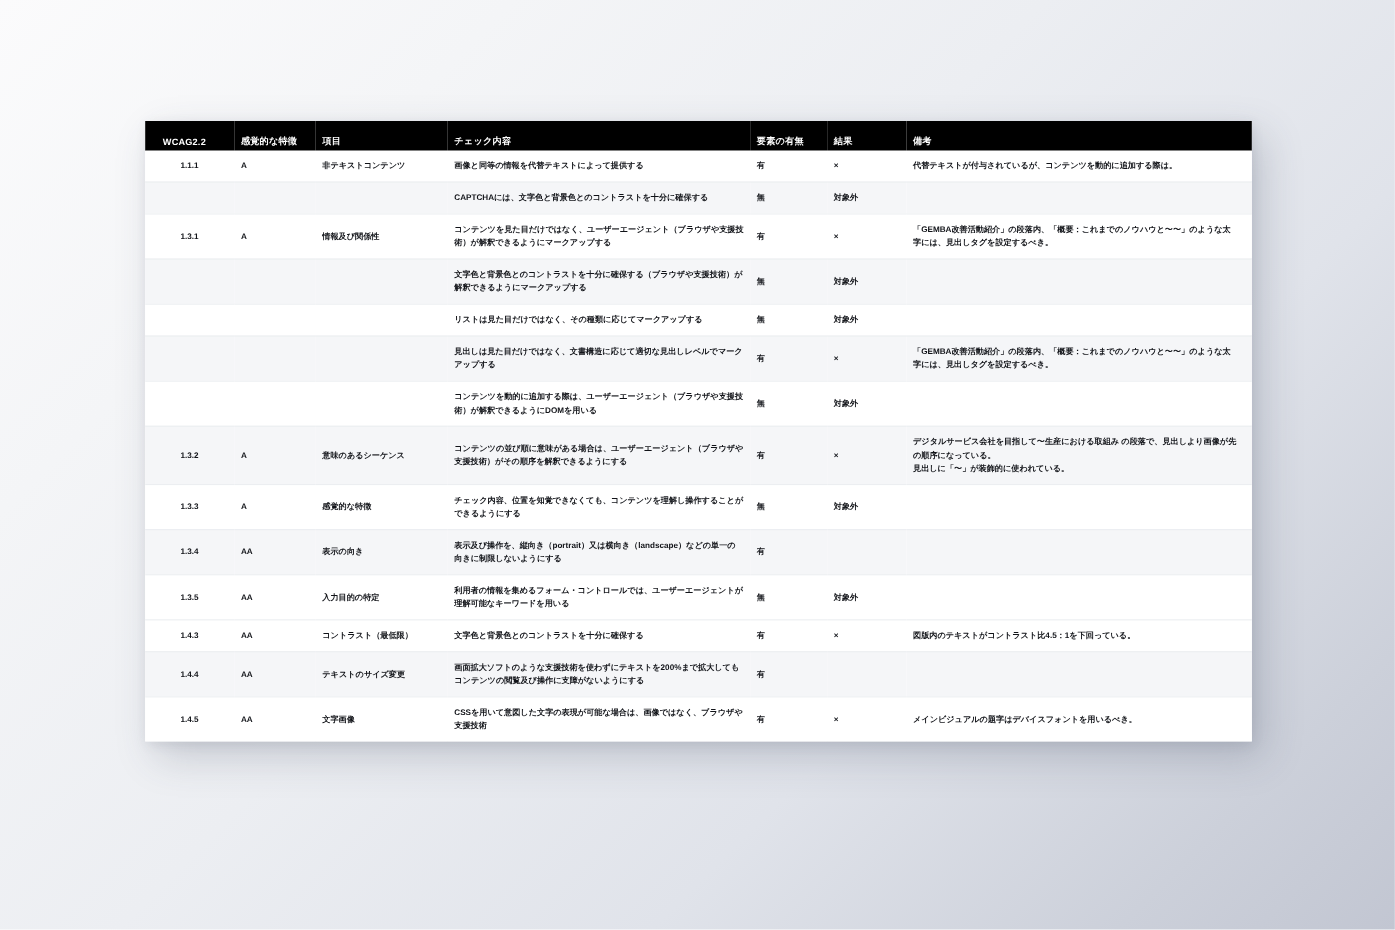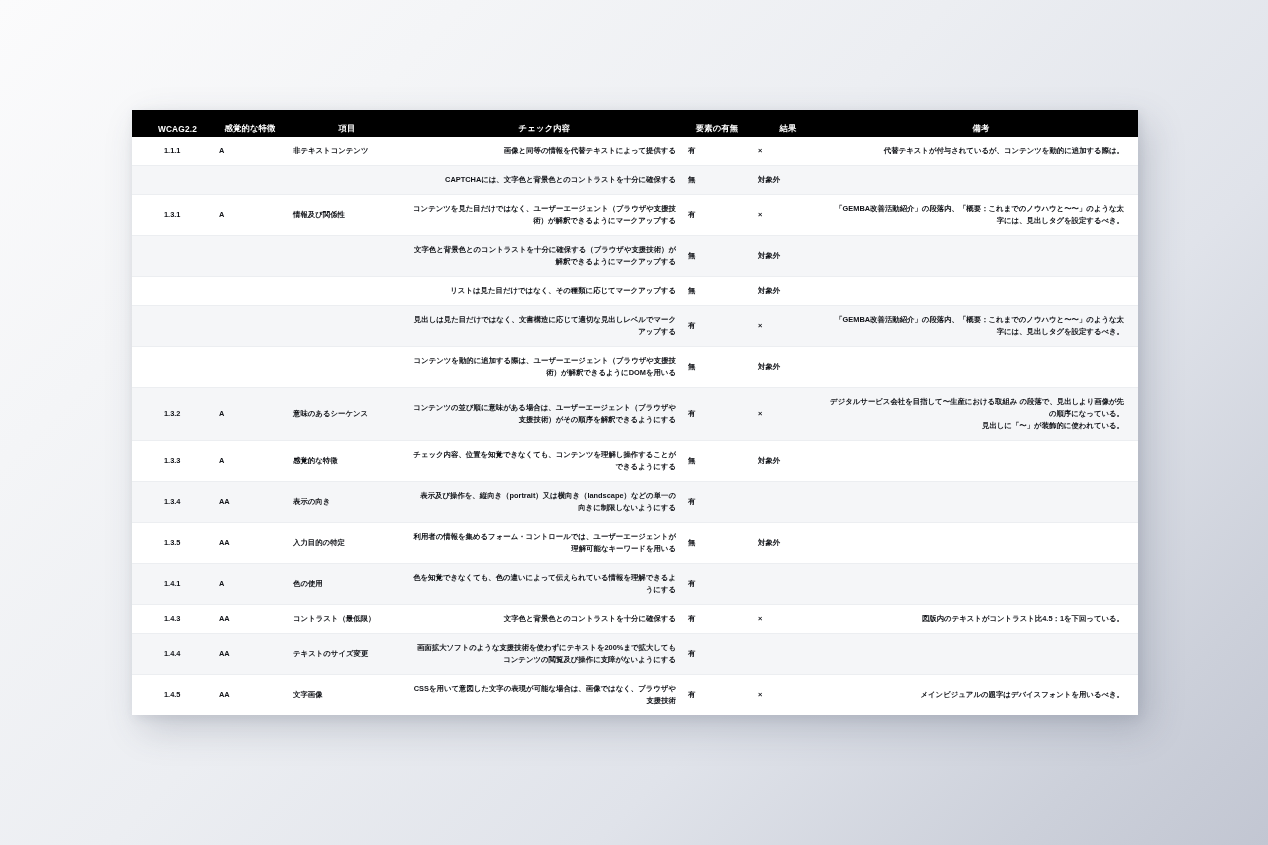--- a/index.html
+++ b/index.html
@@ -50,21 +50,21 @@
   col.c-check  { width: 275px; }
   col.c-exist  { width: 70px;  }
   col.c-result { width: 72px;  }
   col.c-remark { width: 314px; }
 
   thead th {
     background: #000000;
     color: #ffffff;
     font-size: 8.3px;
     font-weight: bold;
-    text-align: center;
+    text-align: left;
     padding: 10px 6px 0 6px;
     letter-spacing: 0.2px;
     vertical-align: middle;
     height: 27px;
     box-sizing: border-box;
   }
   thead th.first { padding-left: 16px; }
 
   tbody td {
     font-size: 7.4px;
@@ -86,21 +86,20 @@
   td.cell-level,
   td.cell-item,
   td.cell-exist,
   td.cell-result {
     font-weight: bold;
     white-space: nowrap;
   }
   td.cell-check,
   td.cell-remark {
     font-weight: bold;
-    text-align: right;
   }
   td.cell-remark { padding-right: 14px; }
 
   .remark-line { display: block; }
   .empty { display: inline-block; min-height: 1px; }
 </style>
 </head>
 <body>
 
 <div class="canvas">
@@ -229,29 +228,20 @@
           </tr>
           <tr class="odd">
             <td class="cell-sc first">1.3.5</td>
             <td class="cell-level">AA</td>
             <td class="cell-item">入力目的の特定</td>
             <td class="cell-check">利用者の情報を集めるフォーム・コントロールでは、ユーザーエージェントが理解可能なキーワードを用いる</td>
             <td class="cell-exist">無</td>
             <td class="cell-result">対象外</td>
             <td class="cell-remark"></td>
           </tr>
-          <tr class="even">
-            <td class="cell-sc first">1.4.1</td>
-            <td class="cell-level">A</td>
-            <td class="cell-item">色の使用</td>
-            <td class="cell-check">色を知覚できなくても、色の違いによって伝えられている情報を理解できるようにする</td>
-            <td class="cell-exist">有</td>
-            <td class="cell-result"><span class="empty"></span></td>
-            <td class="cell-remark"></td>
-          </tr>
           <tr class="odd">
             <td class="cell-sc first">1.4.3</td>
             <td class="cell-level">AA</td>
             <td class="cell-item">コントラスト（最低限）</td>
             <td class="cell-check">文字色と背景色とのコントラストを十分に確保する</td>
             <td class="cell-exist">有</td>
             <td class="cell-result">×</td>
             <td class="cell-remark">
               <span class="remark-line">図版内のテキストがコントラスト比4.5：1を下回っている。</span>
             </td>

